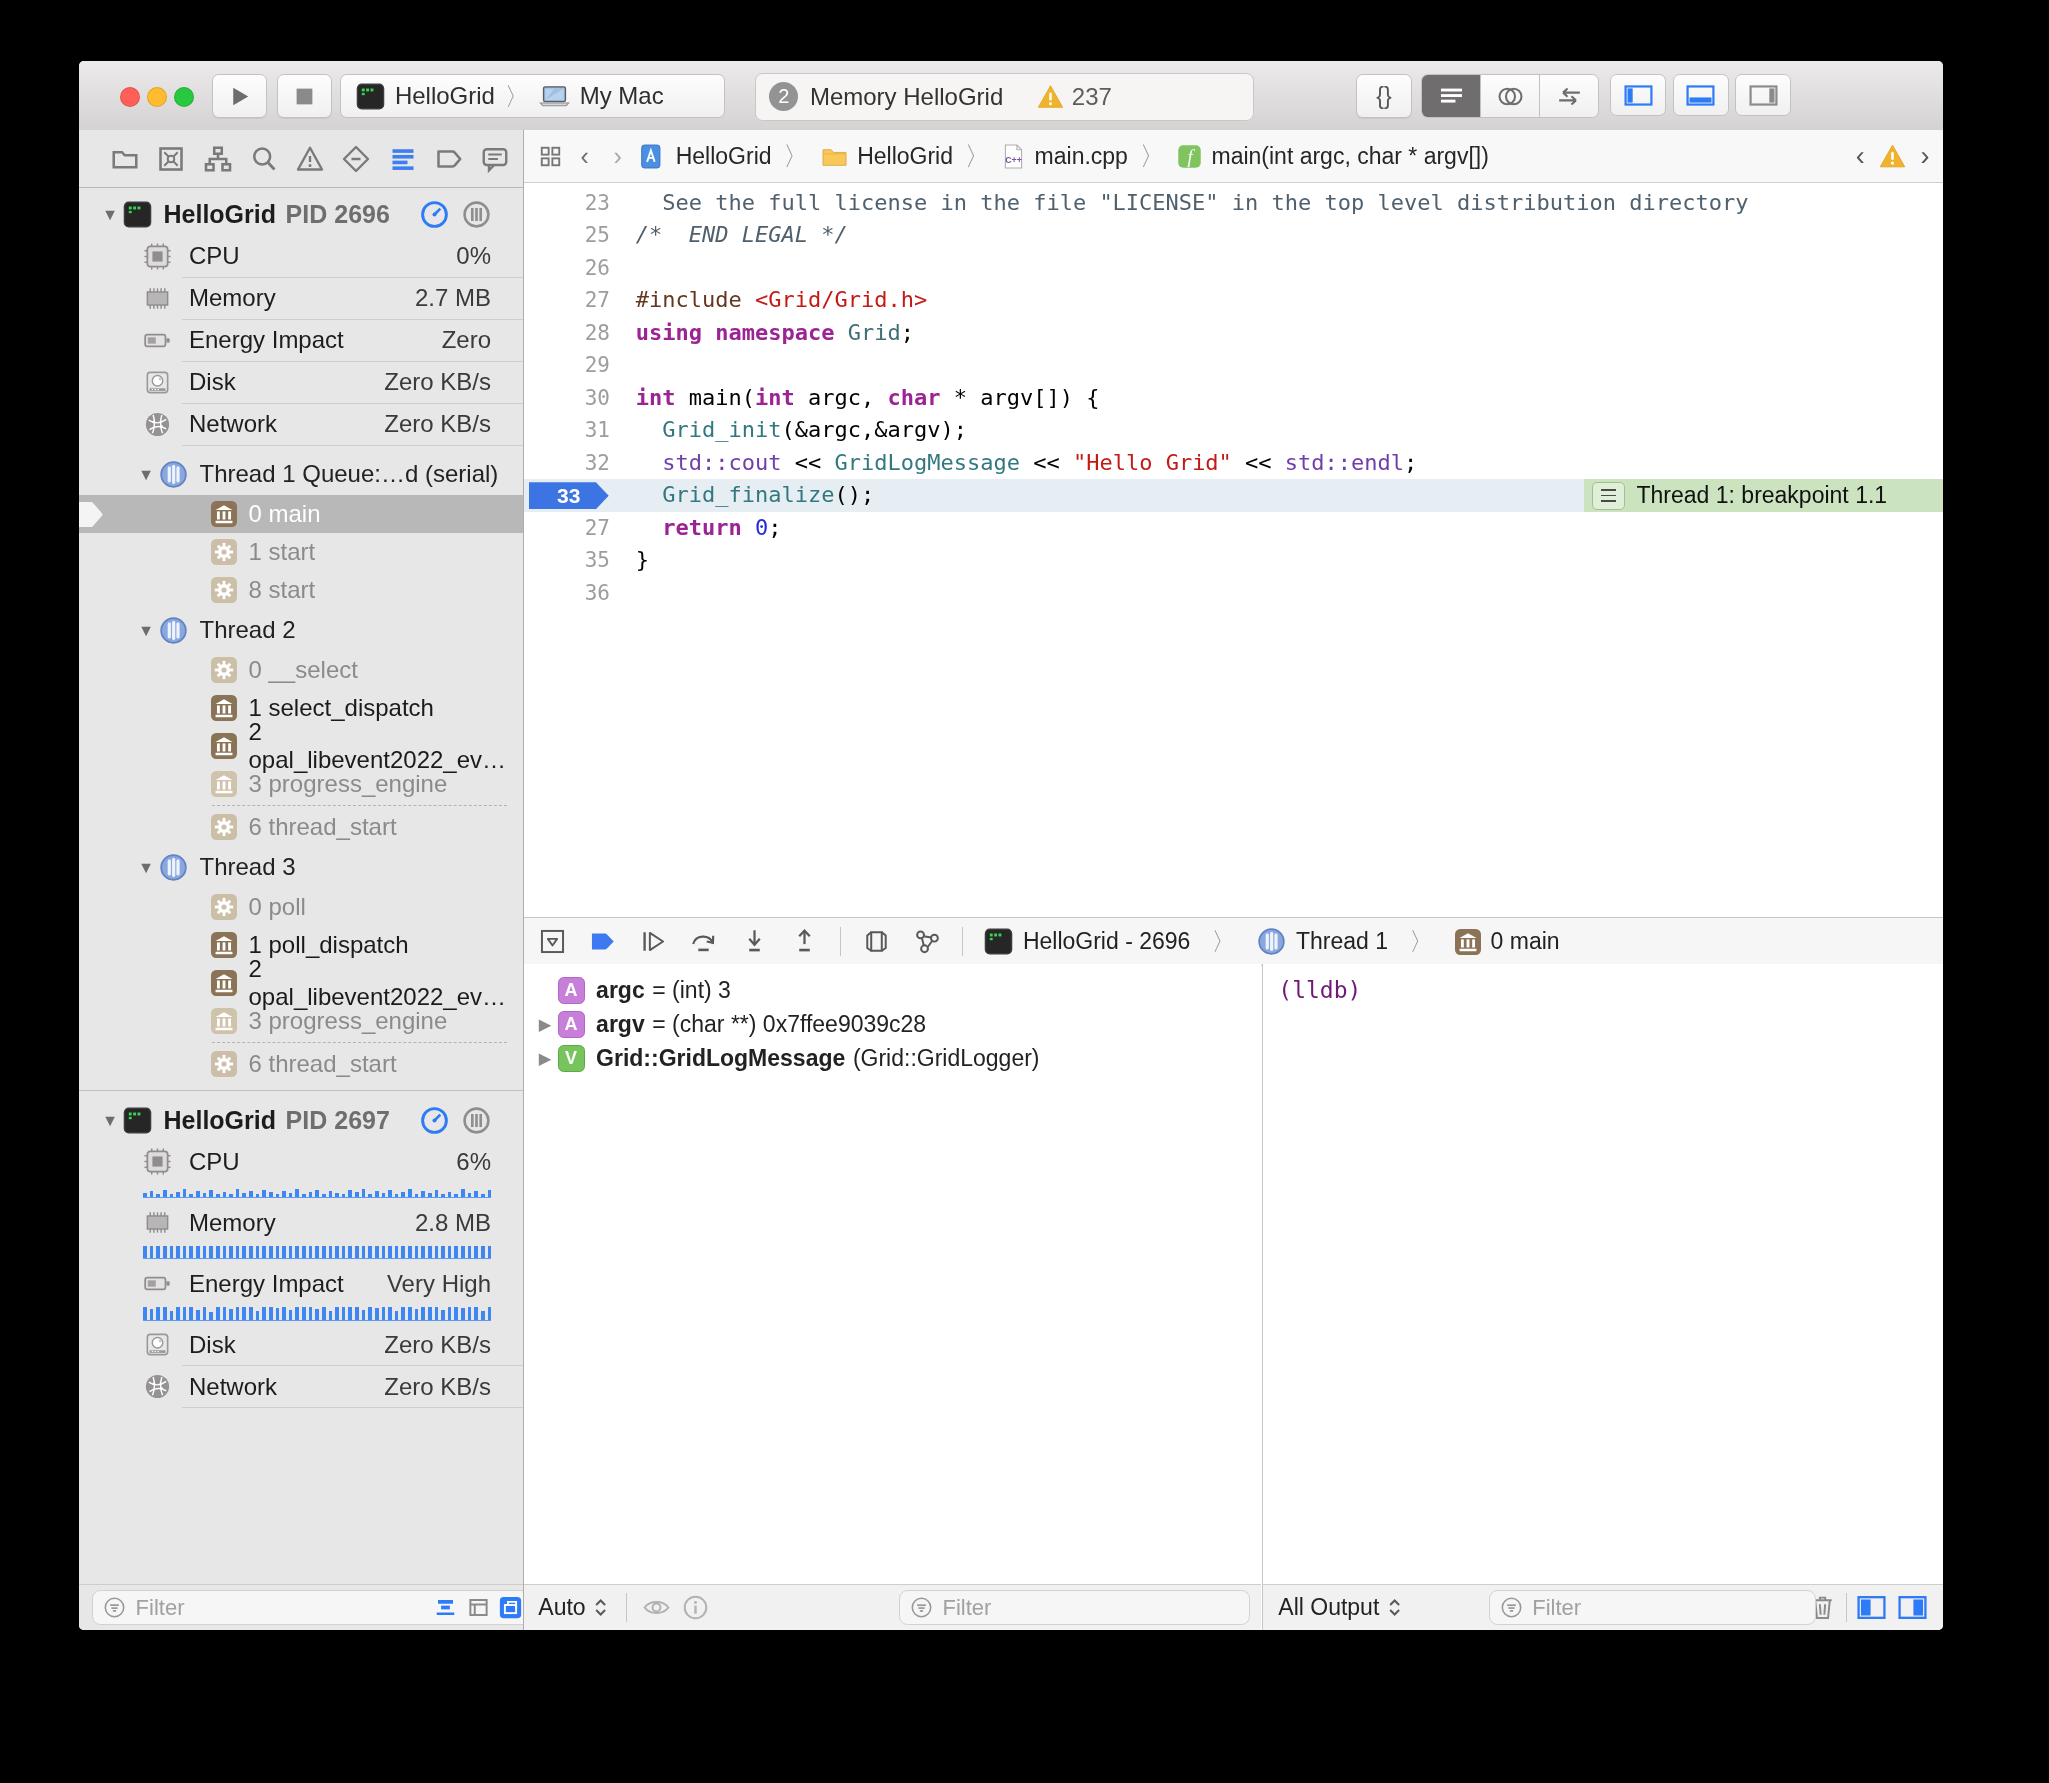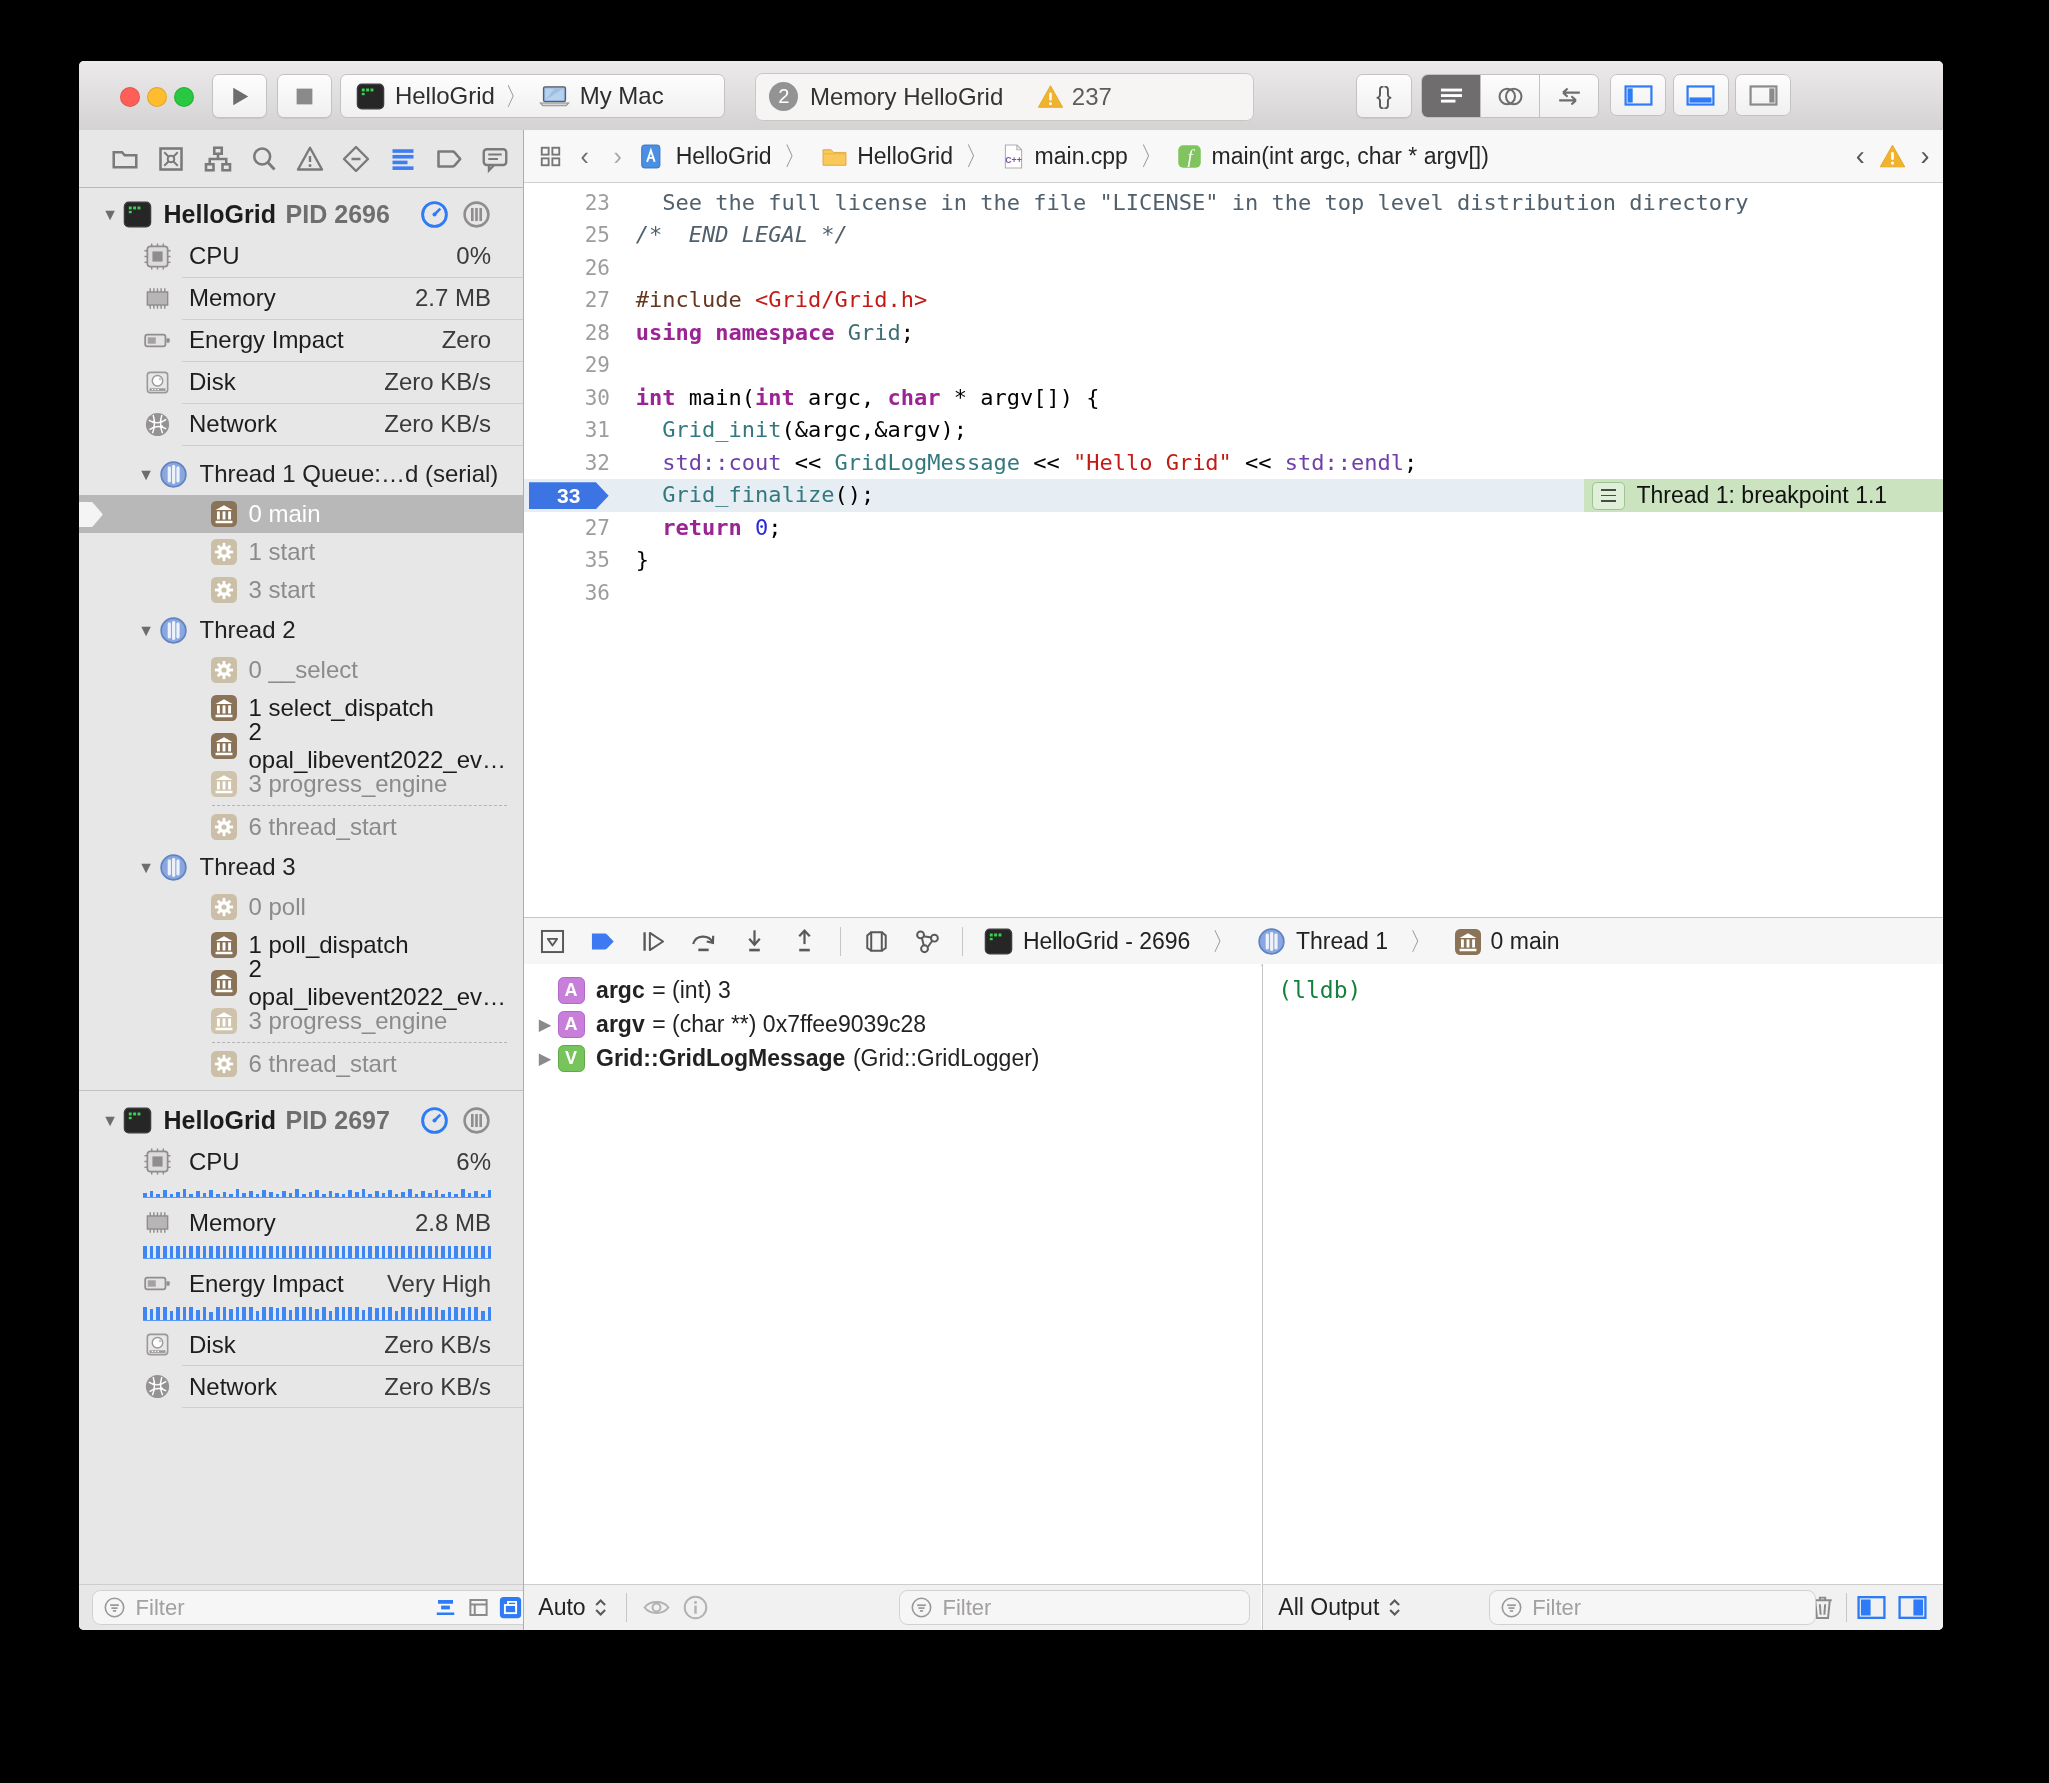--- a/index.html
+++ b/index.html
@@ -65,21 +65,21 @@
   .anno{position:absolute;right:0;top:0;height:32.5px;width:351px;background:#cbe3be;display:flex;align-items:center;gap:11.5px;padding-left:7.6px;font-family:"Liberation Sans",sans-serif;font-size:23px;color:#111;}
   .anno .chipicon{width:31px;height:26px;background:#e0efd7;border:1px solid #9fc292;border-radius:4.8px;display:flex;flex-direction:column;justify-content:center;gap:3.8px;align-items:center;}
   .anno .chipicon i{display:block;width:15.3px;height:1.9px;background:#4a4a4a;}
   
   .dbgbar{position:absolute;left:0;top:787px;right:0;height:47px;background:#f7f6f6;border-top:1px solid #c7c5c5;border-bottom:1px solid #c7c5c5;display:flex;align-items:center;gap:21px;padding-left:15.3px;font-size:23px;color:#222;}
   .dsep{width:1px;height:29px;background:#c7c5c5;}
   .dcrumb{display:flex;align-items:center;gap:9.6px;}
   
   .vars{position:absolute;left:0;top:834px;width:738px;bottom:45px;background:#fff;overflow:hidden;padding-top:9.6px;}
   .consoleP{position:absolute;left:739px;top:834px;right:0;bottom:45px;background:#fff;border-left:1px solid #c7c5c5;}
-  .lldb{font-family:"DejaVu Sans Mono",monospace;font-size:23px;color:#15803d;padding:13.4px 0 0 15.3px;}
+  .lldb{font-family:"DejaVu Sans Mono",monospace;font-size:23px;color:#701a75;padding:13.4px 0 0 15.3px;}
   .vrow{display:flex;align-items:center;height:34px;padding-left:9.6px;font-size:23px;color:#222;}
   .vdisc{width:25px;color:#8a8a8a;font-size:16.3px;text-align:center;flex:none;}
   .vbadge{flex:none;width:25px;height:25px;border-radius:5.7px;color:#fff;font-weight:700;font-size:18px;display:flex;align-items:center;justify-content:center;margin-right:11.5px;}
   .vbadge.purple{background:#c77fd9;border:1px solid #b266c9;}
   .vbadge.green{background:#77c35c;border:1px solid #5ea947;}
   .vname{font-weight:700;margin-right:7.6px;}
   
   .foot{position:absolute;bottom:0;height:45px;background:#f2f1f1;border-top:1px solid #cecccc;display:flex;align-items:center;}
   .sfoot{left:0;width:444px;background:#e8e7e7;}
   .vfoot{left:0;width:738px;}
@@ -457,21 +457,21 @@
               <g stroke="#fff" stroke-width="2.2">
                 <line x1="10" y1="3" x2="10" y2="17"></line>
                 <line x1="3" y1="10" x2="17" y2="10"></line>
                 <line x1="5.2" y1="5.2" x2="14.8" y2="14.8"></line>
                 <line x1="14.8" y1="5.2" x2="5.2" y2="14.8"></line>
               </g>
               <circle cx="10" cy="10" r="4.6" fill="#fff"></circle>
               <circle cx="10" cy="10" r="2" fill="#cbbfa7"></circle>
             </svg>
           </span>
-          <span class="flab">3 start</span>
+          <span class="flab">8 start</span>
         </div>
         <div class="throw">
           <span class="disc">▼</span>
           <svg width="29" height="29" viewBox="0 0 20 20">
             <circle cx="10" cy="10" r="8.5" fill="#8aa8de" stroke="#5f83c4" stroke-width="1.2"></circle>
             <g fill="#eef3fb">
               <rect x="6" y="4.5" width="2.2" height="11" rx="1"></rect>
               <rect x="9" y="3.5" width="2.2" height="13" rx="1"></rect>
               <rect x="12" y="4.5" width="2.2" height="11" rx="1"></rect>
             </g>

